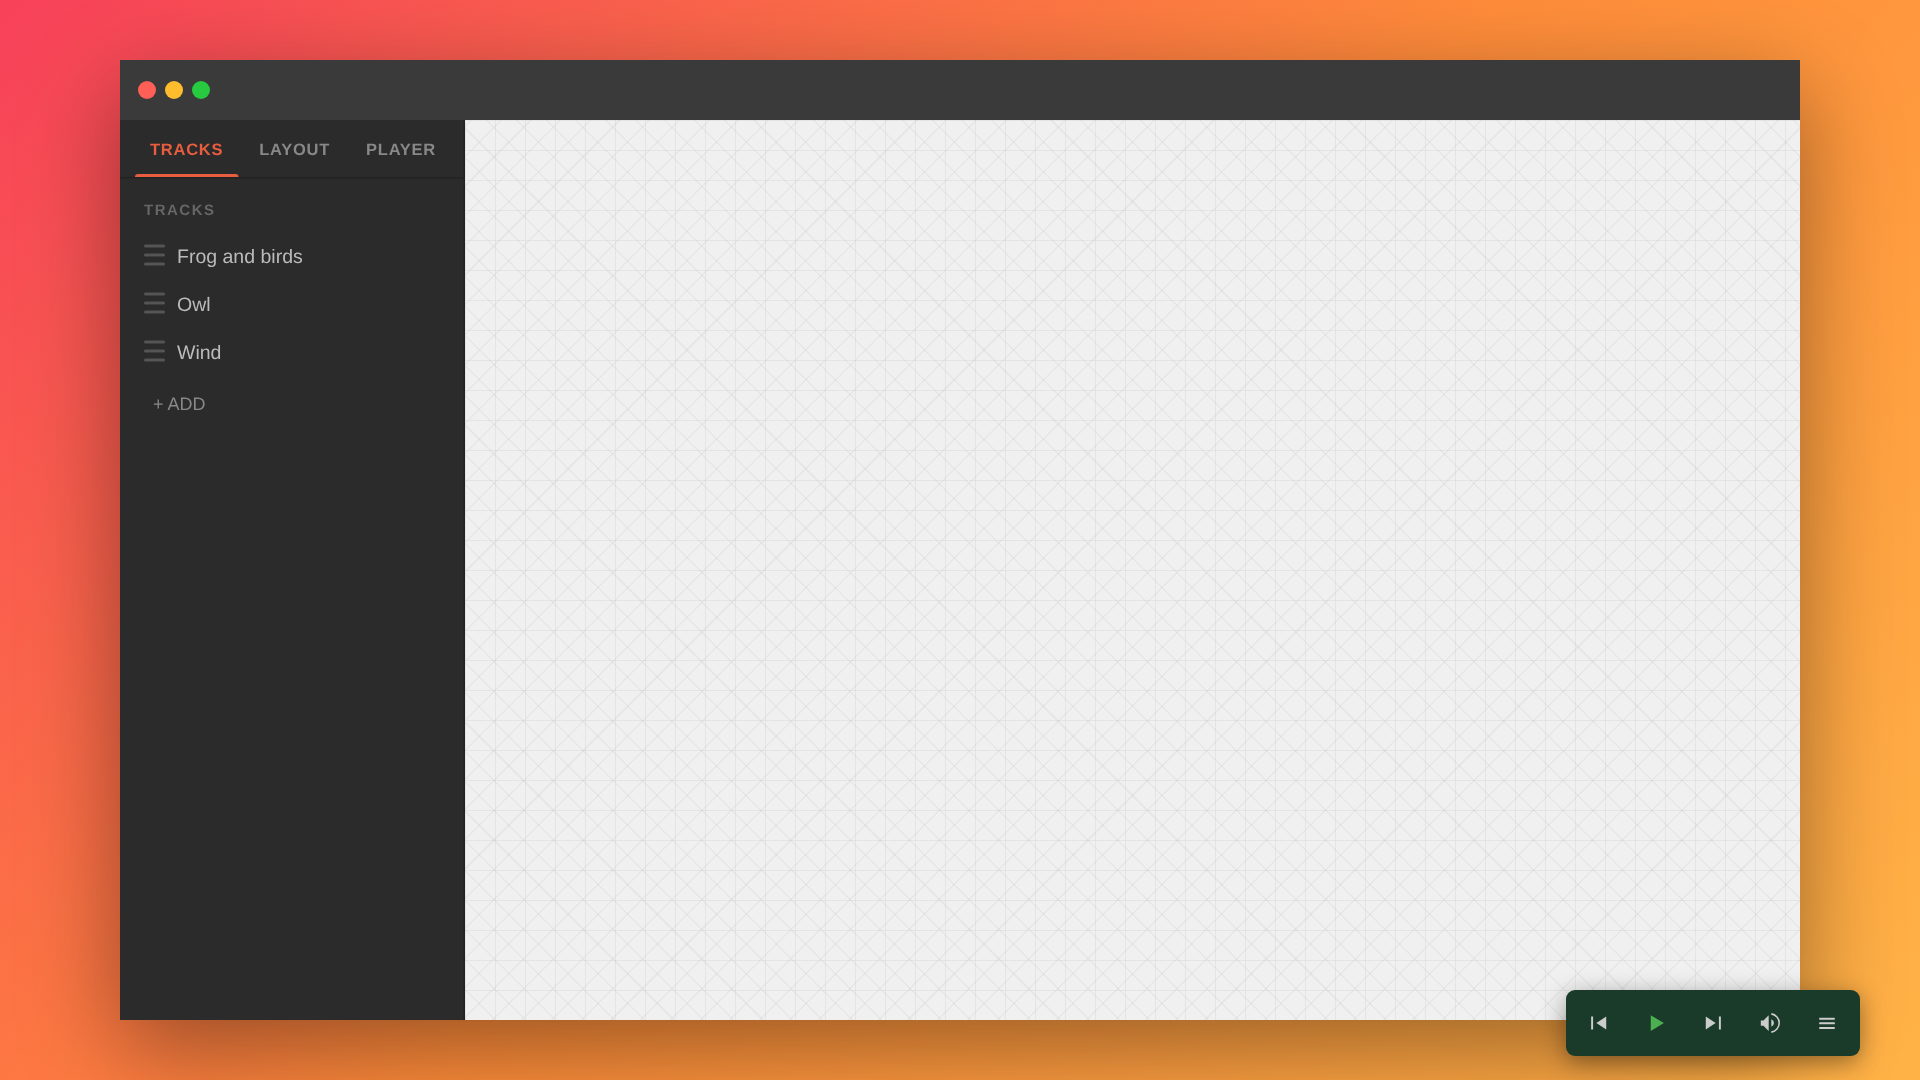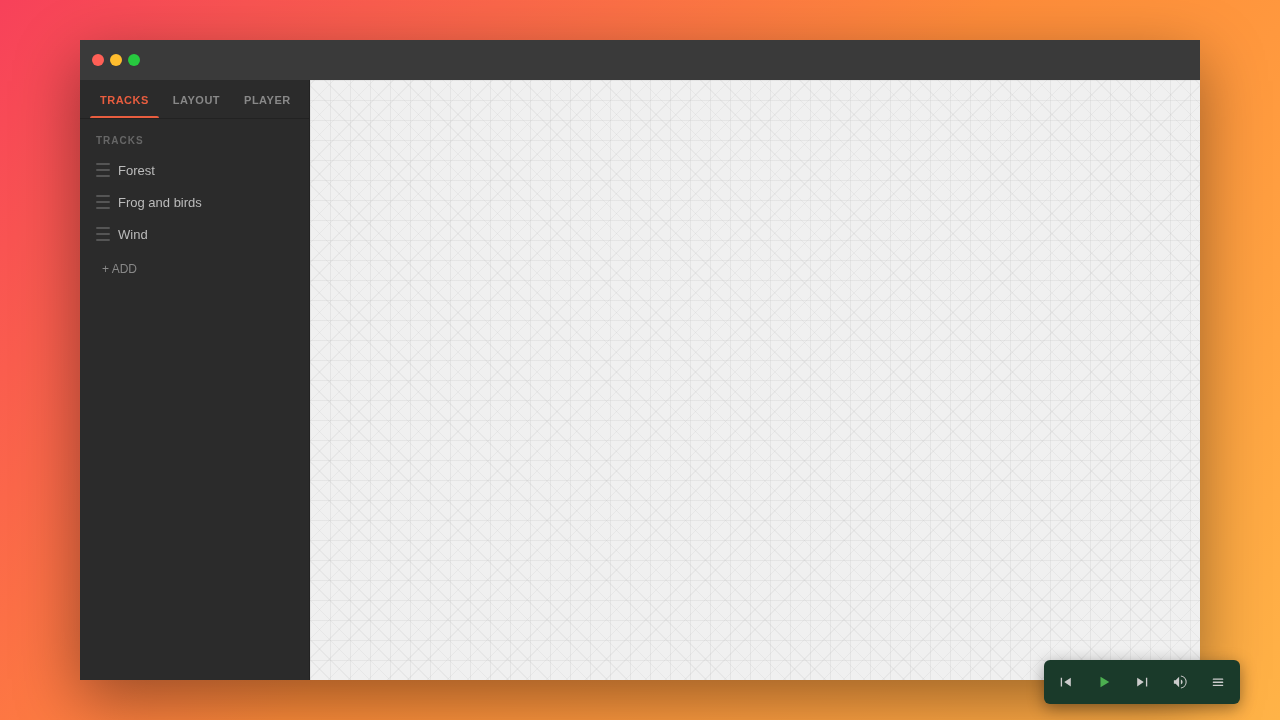--- a/index.html
+++ b/index.html
@@ -274,27 +274,28 @@
         <div class="tab active">TRACKS</div>
         <div class="tab">LAYOUT</div>
         <div class="tab">PLAYER</div>
         <div class="tab">STYLE</div>
       </div>
 
       <div class="tracks-section">
         <div class="section-label">TRACKS</div>
         <div class="track-list">
 
+
           <div class="track-item">
             <div class="drag-handle">
               <span></span>
                 <span></span>
                 <span></span>
             </div>
-            <span class="track-name">Forest</span>
+            <span class="track-name">Frog and birds</span>
             <div class="track-actions">
               <div class="track-action-btn">
                 <svg viewBox="0 0 16 16" width="12" height="12" fill="currentColor">
                   <rect x="4" y="4" width="9" height="9" rx="1" fill="none" stroke="currentColor" stroke-width="1.5"></rect>
                   <path d="M3 12H2a1 1 0 01-1-1V2a1 1 0 011-1h9a1 1 0 011 1v1" stroke="currentColor" stroke-width="1.5" fill="none"></path>
                 </svg>
               </div>
               <div class="track-action-btn">
                 <svg viewBox="0 0 16 16" width="12" height="12" fill="currentColor">
                   <path d="M6 2h4M2 4h12M10 4l-.5 8h-3L6 4" stroke="currentColor" stroke-width="1.5" fill="none" stroke-linecap="round"></path>
@@ -302,36 +303,35 @@
               </div>
             </div>
           </div>
 
           <div class="track-item">
             <div class="drag-handle">
               <span></span>
                 <span></span>
                 <span></span>
             </div>
-            <span class="track-name">Frog and birds</span>
+            <span class="track-name">Owl</span>
             <div class="track-actions">
               <div class="track-action-btn">
                 <svg viewBox="0 0 16 16" width="12" height="12" fill="currentColor">
                   <rect x="4" y="4" width="9" height="9" rx="1" fill="none" stroke="currentColor" stroke-width="1.5"></rect>
                   <path d="M3 12H2a1 1 0 01-1-1V2a1 1 0 011-1h9a1 1 0 011 1v1" stroke="currentColor" stroke-width="1.5" fill="none"></path>
                 </svg>
               </div>
               <div class="track-action-btn">
                 <svg viewBox="0 0 16 16" width="12" height="12" fill="currentColor">
                   <path d="M6 2h4M2 4h12M10 4l-.5 8h-3L6 4" stroke="currentColor" stroke-width="1.5" fill="none" stroke-linecap="round"></path>
                 </svg>
               </div>
             </div>
           </div>
-
 
 
           <div class="track-item">
             <div class="drag-handle">
               <span></span>
                 <span></span>
                 <span></span>
             </div>
             <span class="track-name">Wind</span>
             <div class="track-actions">

